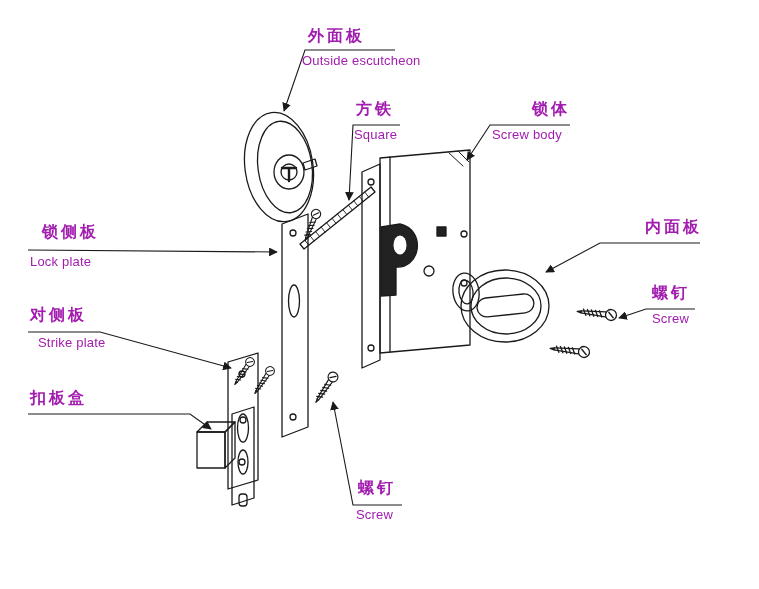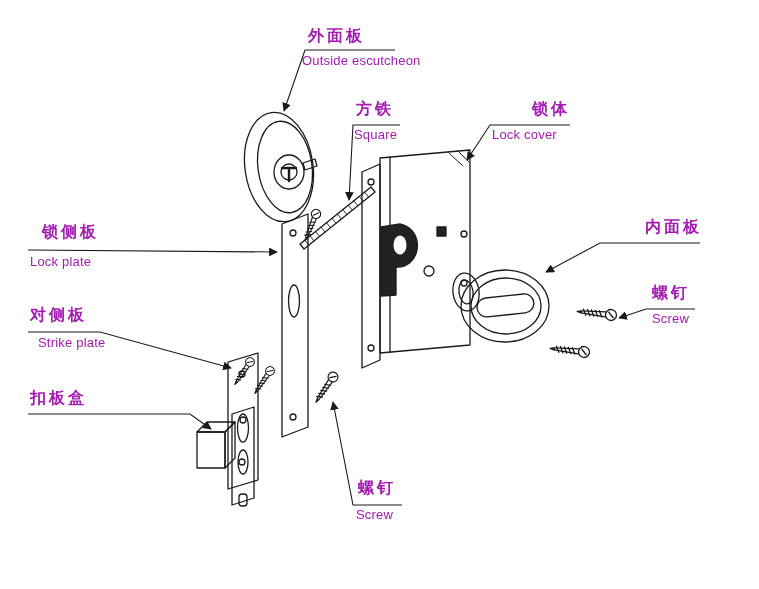--- a/index.html
+++ b/index.html
@@ -131,21 +131,21 @@
     </g>
   </svg>
 
   <div class="label zh" style="left:308px;top:28px">外面板</div>
   <div class="label en" style="left:302px;top:54px">Outside escutcheon</div>
 
   <div class="label zh" style="left:356px;top:101px">方铁</div>
   <div class="label en" style="left:354px;top:128px">Square</div>
 
   <div class="label zh" style="left:532px;top:101px">锁体</div>
-  <div class="label en" style="left:492px;top:128px">Lock cover</div>
+  <div class="label en" style="left:492px;top:128px">Screw body</div>
 
   <div class="label zh" style="left:42px;top:224px">锁侧板</div>
   <div class="label en" style="left:30px;top:255px">Lock plate</div>
 
   <div class="label zh" style="left:645px;top:219px">内面板</div>
 
   <div class="label zh" style="left:652px;top:285px">螺钉</div>
   <div class="label en" style="left:652px;top:312px">Screw</div>
 
   <div class="label zh" style="left:30px;top:307px">对侧板</div>

